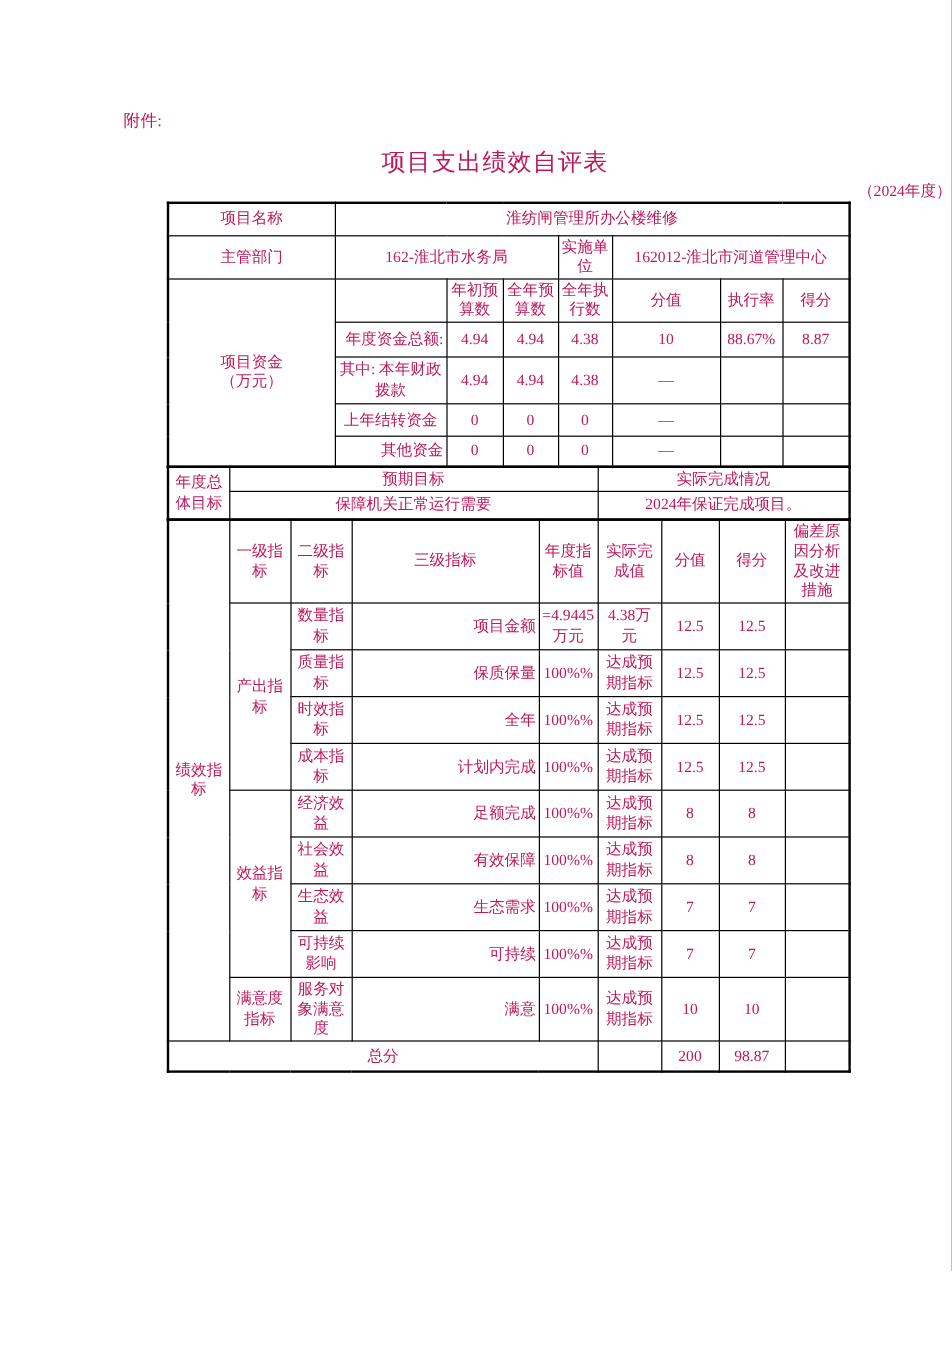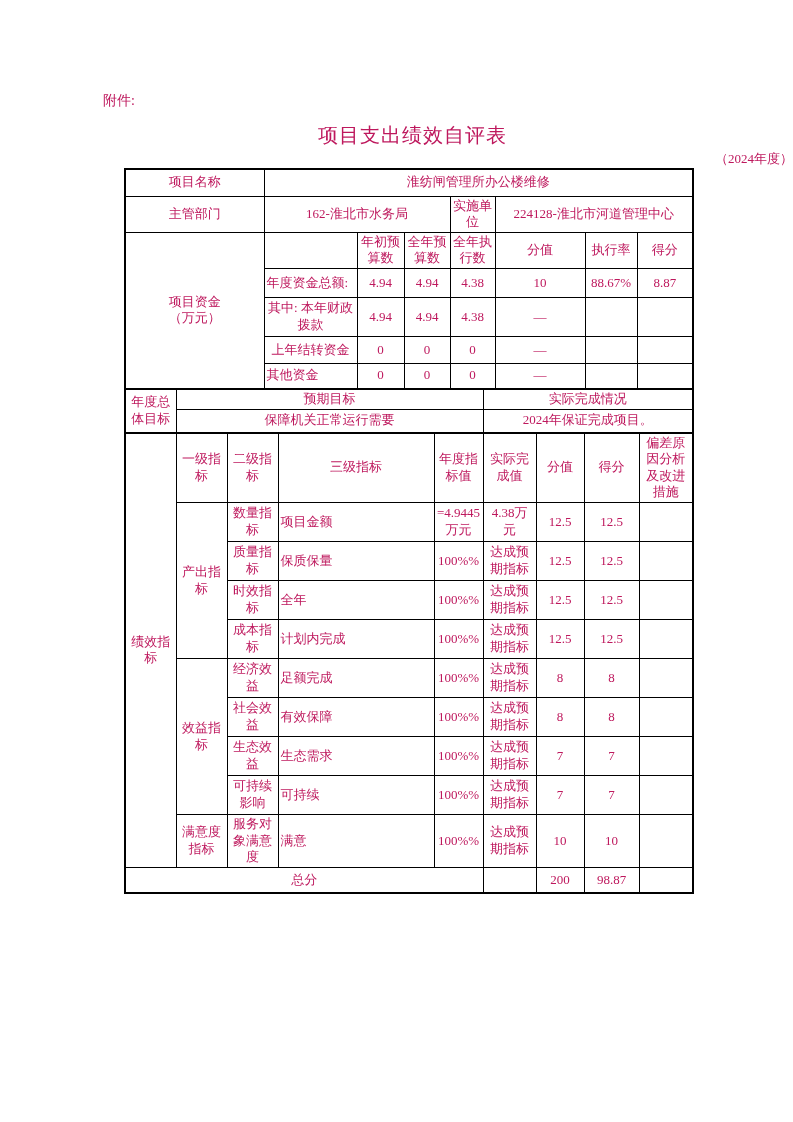--- a/index.html
+++ b/index.html
@@ -7,35 +7,35 @@
     position:relative;
     width:793px;height:1122px;
     background:#ffffff;
     font-family:"Liberation Serif","DejaVu Serif",serif;
     color:#be185d;
     overflow:hidden;
   }
   .attach{position:absolute;left:103px;top:92px;font-size:14px;}
   .doc-title{position:absolute;left:16px;top:122px;width:100%;text-align:center;font-size:20px;letter-spacing:1px;}
   .doc-period{position:absolute;left:0;top:150px;width:100%;text-align:right;font-size:13px;}
-  .tables{position:absolute;left:104px;top:168px;width:568px;padding-left:20px;}
+  .tables{position:absolute;left:119px;top:168px;width:568px;padding-left:20px;}
   table{border-collapse:collapse;table-layout:fixed;width:568px;}
   table.tb{border:2px solid #000;}
   .tb + .tb{margin-top:-2px;}
   td{
     border:1px solid #000;
     font-size:13px;
     line-height:1.28;
     text-align:center;
     vertical-align:middle;
     padding:1px 2px;
     overflow:hidden;
     word-break:break-all;
   }
-  .ta-l{text-align:left;}
+  .ta-l{text-align:right;}
   .pre{white-space:pre-line;}
   .num{font-size:13px;}
 </style>
 </head>
 <body>
 
 <div class="page">
 
   <div class="attach">附件:</div>
   <div class="doc-title">项目支出绩效自评表</div>
@@ -56,21 +56,21 @@
       </colgroup>
       <tbody>
           <tr style="height:27px">
         <td>项目名称</td>
         <td colspan="7">淮纺闸管理所办公楼维修</td>
       </tr>
       <tr style="height:35px">
         <td>主管部门</td>
         <td colspan="3">162-淮北市水务局</td>
         <td>实施单位</td>
-        <td colspan="3">224128-淮北市河道管理中心</td>
+        <td colspan="3">162012-淮北市河道管理中心</td>
       </tr>
       <tr style="height:35px">
         <td rowspan="5" class="pre">项目资金
 （万元）</td>
         <td></td>
         <td>年初预算数</td>
         <td>全年预算数</td>
         <td>全年执行数</td>
         <td>分值</td>
         <td>执行率</td>

